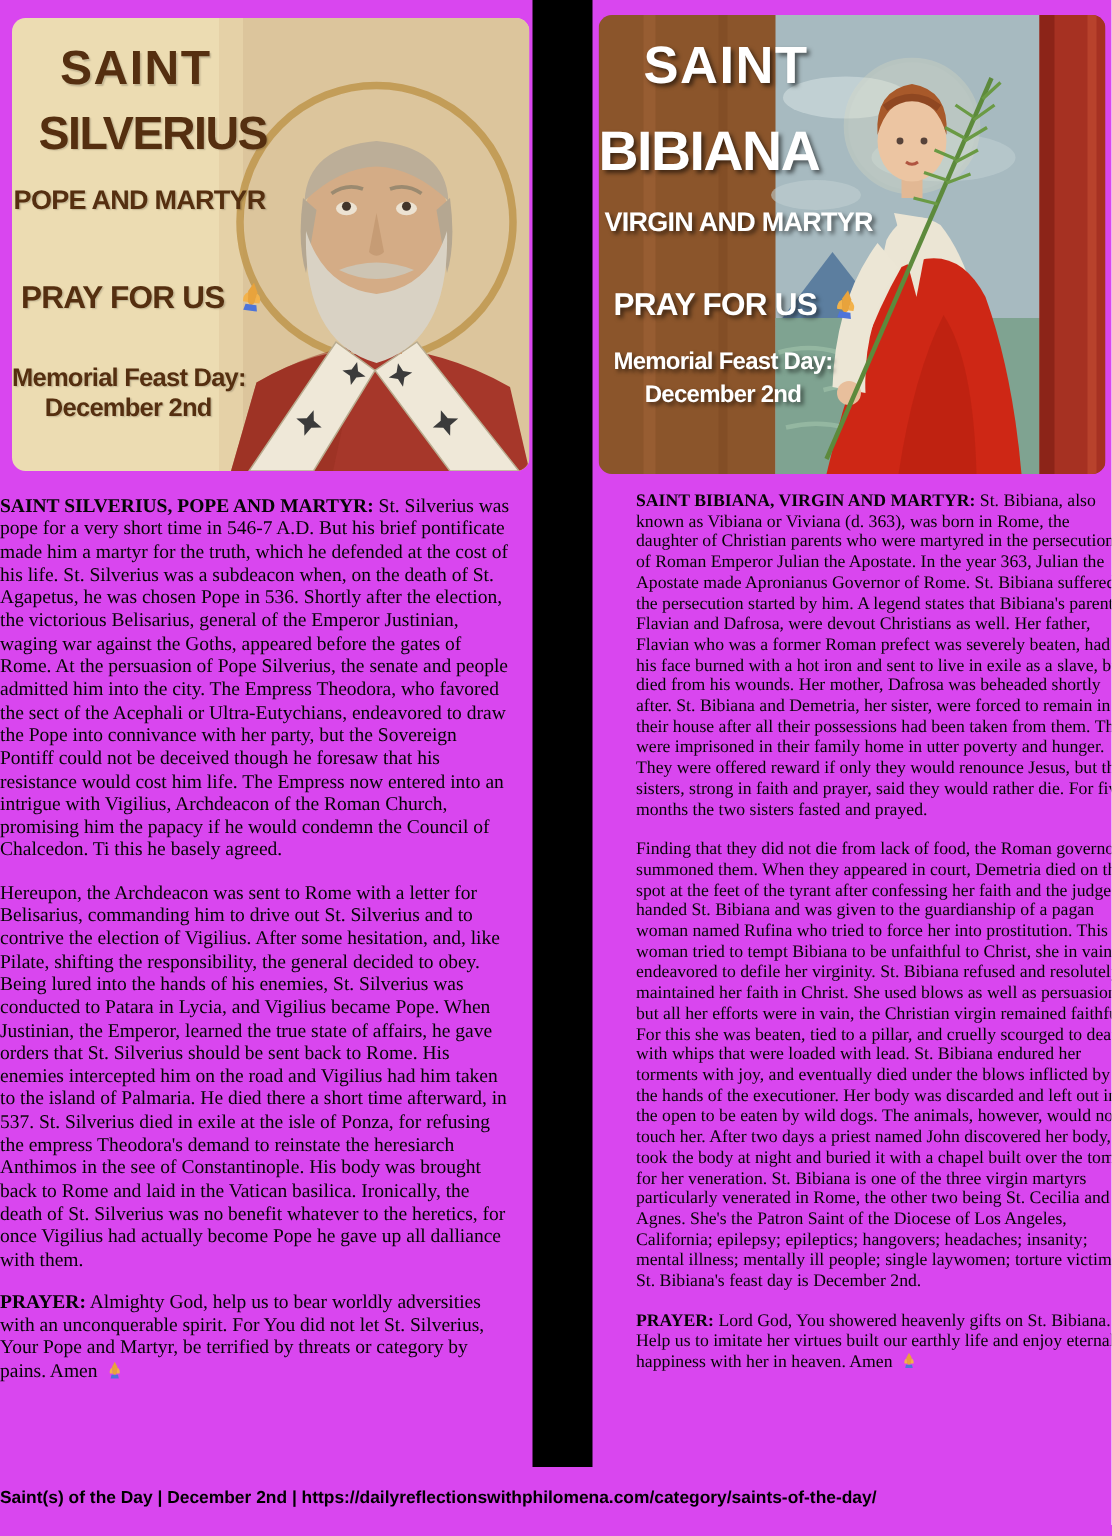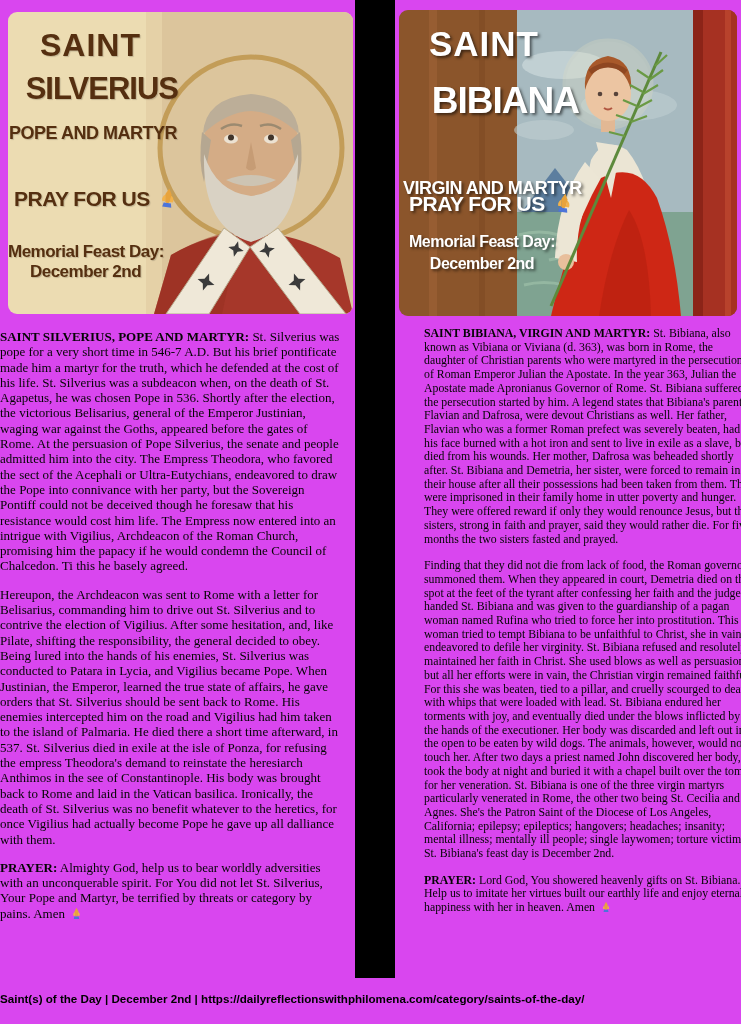--- a/index.html
+++ b/index.html
@@ -20,22 +20,22 @@
   .sil{color:#552f10;text-shadow:1px 1px 1px rgba(0,0,0,0.18);}
   .sil-t1{top:17px;left:0;width:165px;text-align:center;font-size:32px;letter-spacing:1px;}
   .sil-t2{top:61px;left:0;width:170px;text-align:right;font-size:31px;letter-spacing:-1px;}
   .sil-sub{top:112px;left:0;width:170px;text-align:center;font-size:18px;letter-spacing:-0.5px;}
   .sil-pray{top:175px;left:6px;font-size:21px;display:flex;align-items:center;gap:7px;letter-spacing:-0.5px;}
   .sil-f1{top:231px;left:0;width:155px;text-align:center;font-size:17px;letter-spacing:-0.5px;}
   .sil-f2{top:251px;left:0;width:155px;text-align:center;font-size:17px;letter-spacing:-0.5px;}
   
   .bib{color:#ffffff;text-shadow:2px 2px 3px rgba(0,0,0,0.55);}
   .bib-t1{top:16px;left:10px;width:150px;text-align:center;font-size:35px;letter-spacing:1px;}
-  .bib-t2{top:72px;left:0;width:180px;text-align:right;font-size:37px;letter-spacing:-1px;}
-  .bib-sub{top:129px;left:4px;width:178px;text-align:center;font-size:18px;letter-spacing:-0.5px;margin-top:40px;}
+  .bib-t2{top:72px;left:0;width:180px;text-align:left;font-size:37px;letter-spacing:-1px;}
+  .bib-sub{top:129px;left:4px;width:178px;text-align:center;font-size:18px;letter-spacing:-0.5px;}
   .bib-pray{top:182px;left:10px;font-size:21px;display:flex;align-items:center;gap:8px;letter-spacing:-0.5px;}
   .bib-f1{top:224px;left:2px;width:162px;text-align:center;font-size:16px;letter-spacing:-0.5px;}
   .bib-f2{top:246px;left:2px;width:162px;text-align:center;font-size:16px;letter-spacing:-0.5px;}
 
   
   .col{position:absolute;color:#050505;text-align:left;overflow:hidden;}
   .col-left{left:0;top:329px;width:341px;height:659px;font-size:13px;line-height:15.3px;}
   .col-right{left:424px;top:327px;width:332px;height:661px;font-size:11.8px;line-height:13.7px;}
   .col p{margin:0 0 13px 0;}
   .col p:last-child{margin-bottom:0;}

